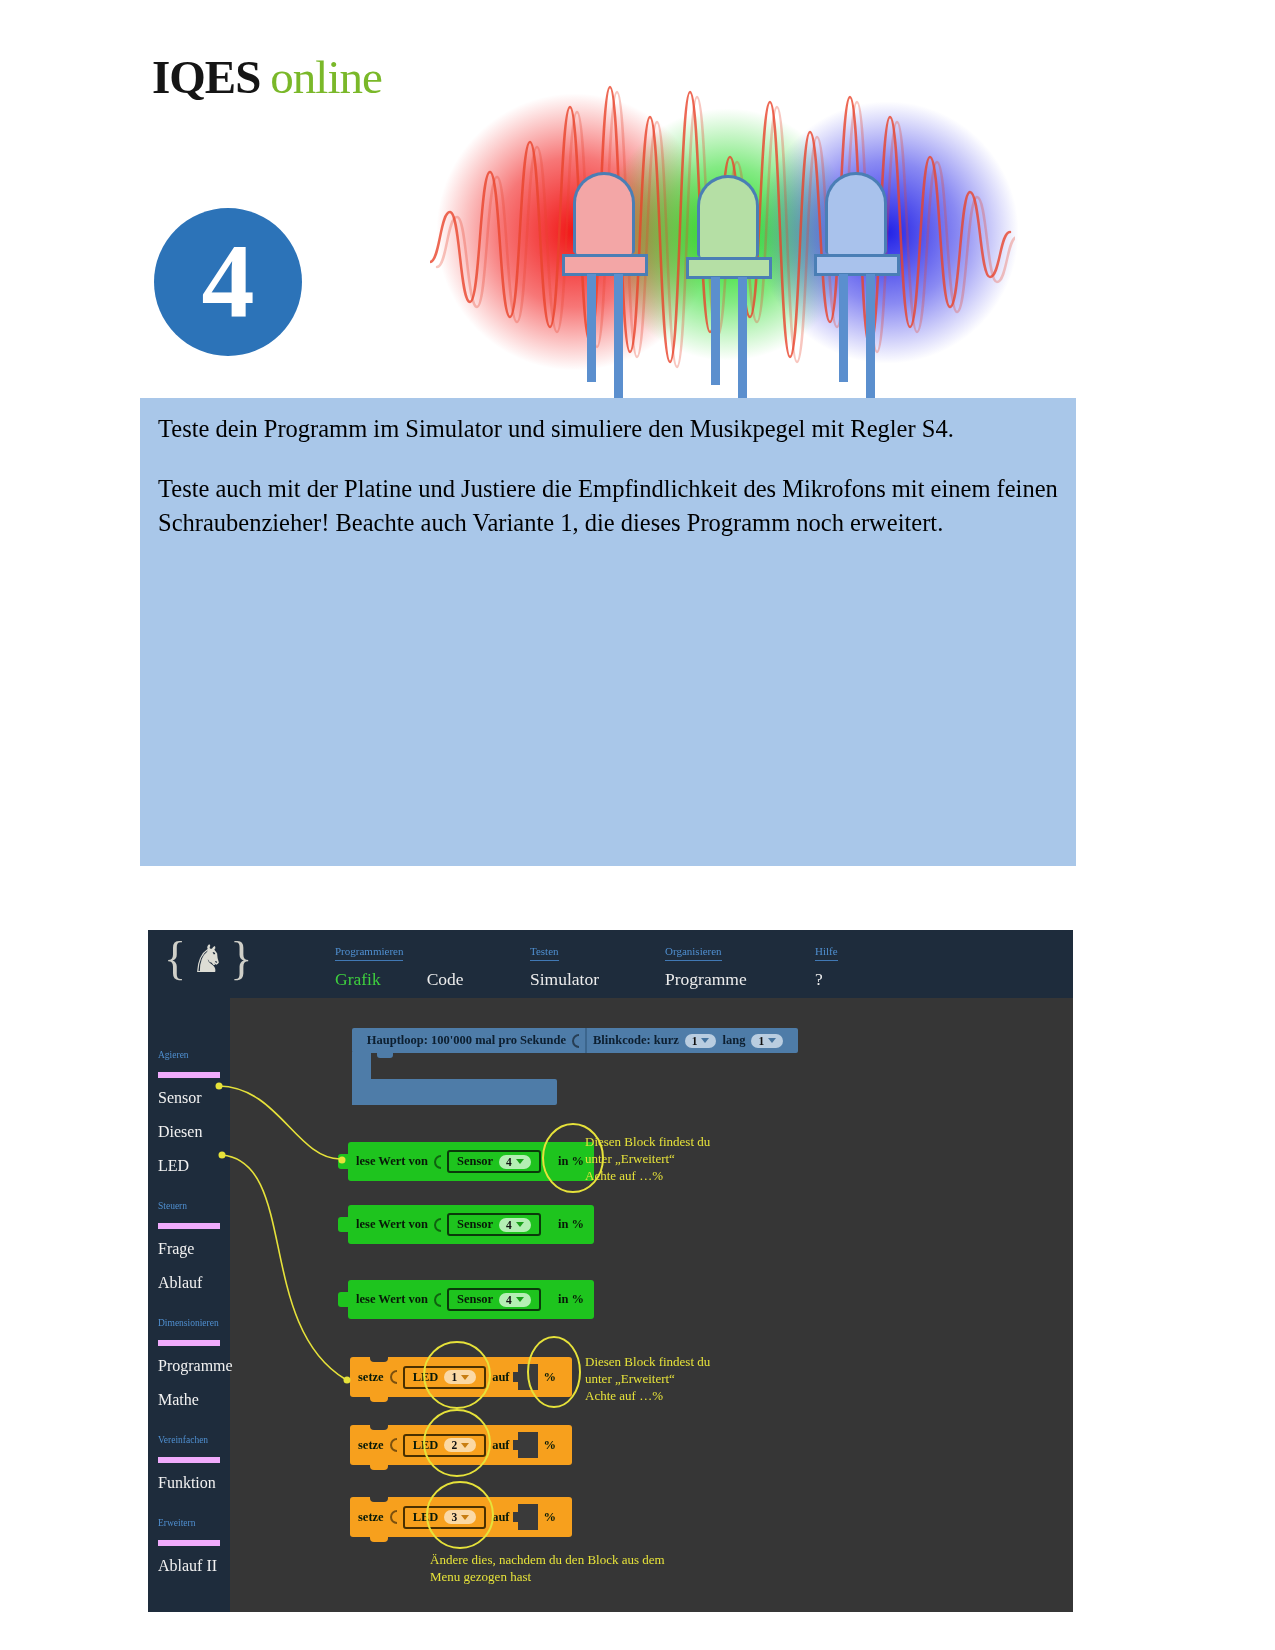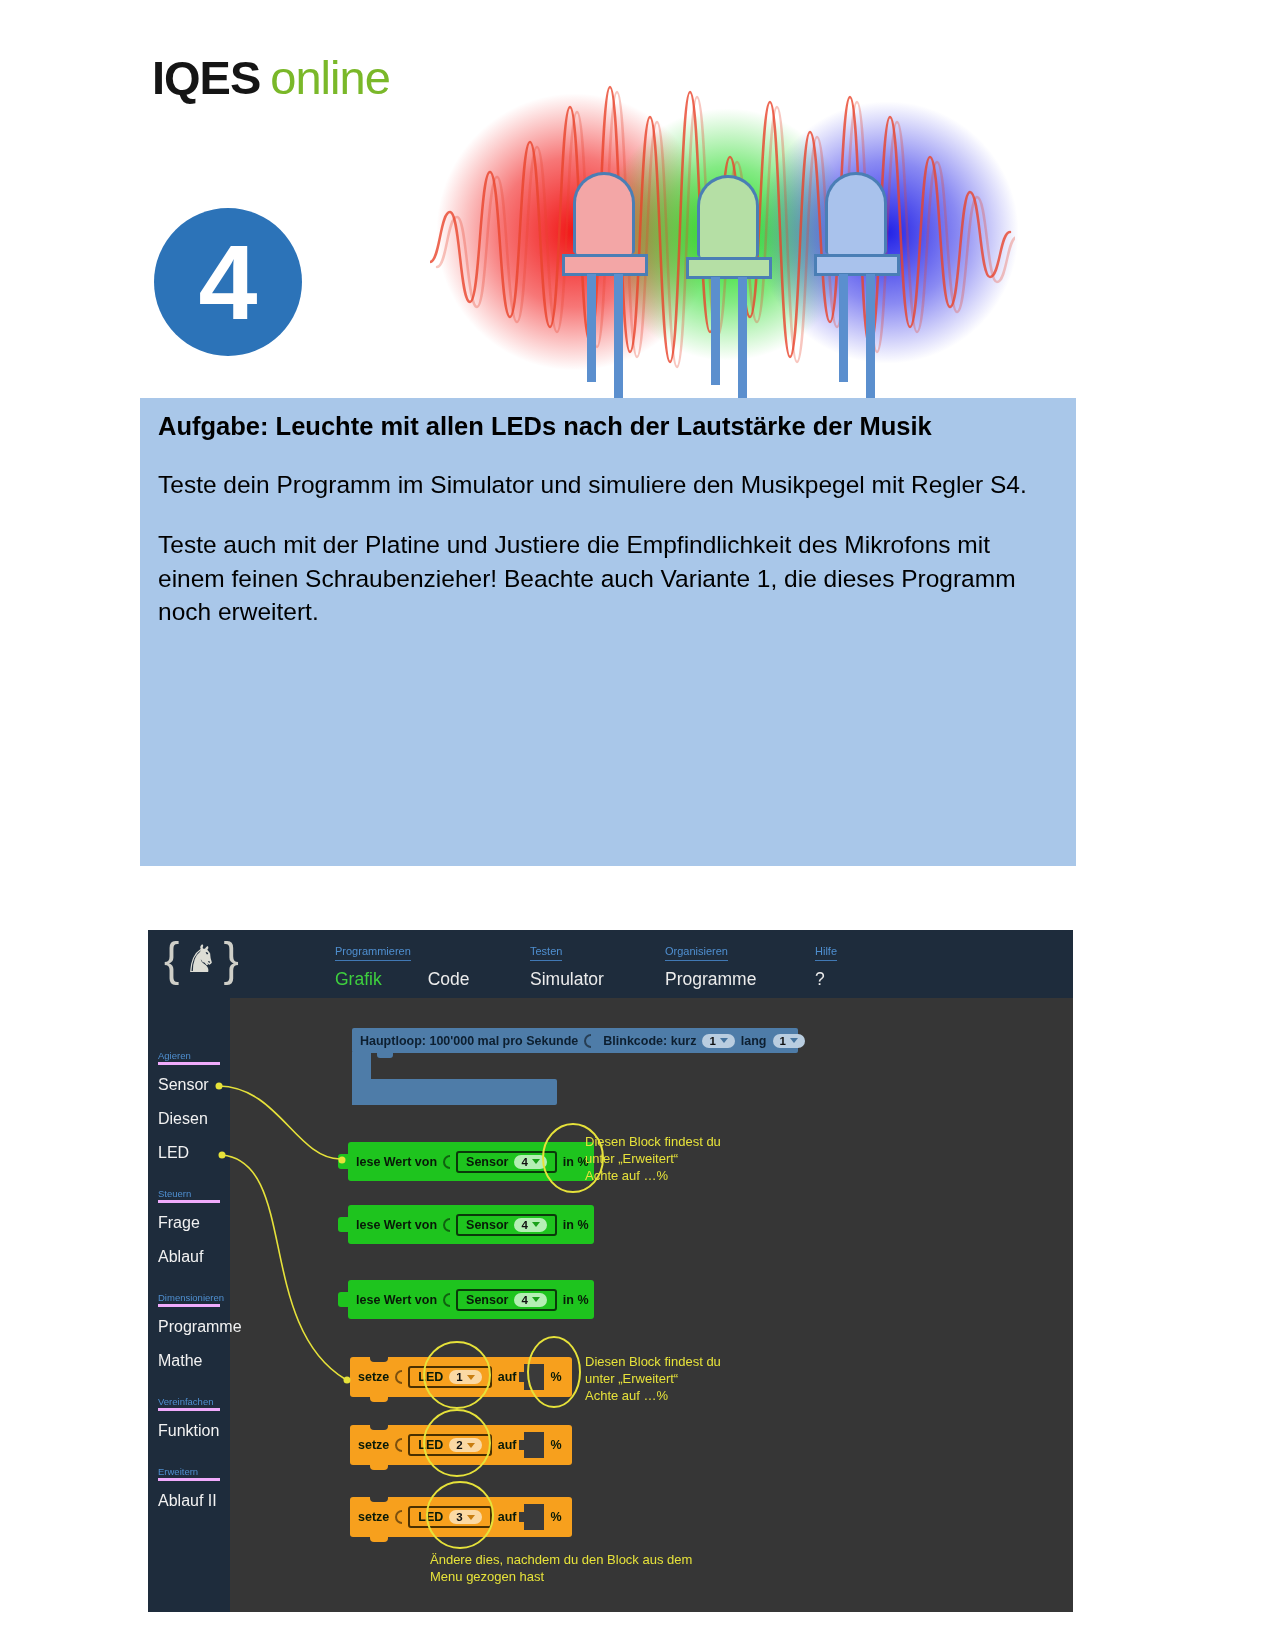--- a/index.html
+++ b/index.html
@@ -1,17 +1,17 @@
 <!DOCTYPE html>
 <html><head>
 <meta charset="utf-8">
 <style>
   html,body{margin:0;padding:0;background:#fff;}
   .sheet{position:relative;width:1189px;height:1650px;background:#fff;overflow:hidden;
-         font-family:Liberation Sans, sans-serif;color:#111;}
+         font-family:Liberation Serif, serif;color:#111;}
 
   
   .brand{position:absolute;left:152px;top:50px;font-size:47px;letter-spacing:-1px;}
   .brand .iqes{color:#151515;font-weight:600;}
   .brand .online{color:#7ab829;font-weight:400;margin-left:10px;}
 
   
   .badge{position:absolute;left:154px;top:208px;width:148px;height:148px;border-radius:50%;
          background:#2c73b8;display:flex;align-items:center;justify-content:center;}
   .badge span{color:#fff;font-size:106px;font-weight:600;line-height:1;}
@@ -51,36 +51,36 @@
   .app-logo .brace{font-size:46px;font-weight:300;line-height:1;color:#cfcfc8;}
   .app-logo .horse{font-size:38px;line-height:1;display:inline-block;transform:scaleX(-1);color:#ddddd5;}
   .nav-col{position:absolute;top:11px;}
   .nav-cat{font-size:11px;color:#4f8fd0;border-bottom:1px solid #4179b5;padding-bottom:3px;display:inline-block;}
   .nav-items{margin-top:8px;display:flex;gap:46px;}
   .nav-item{font-size:17.5px;color:#ececec;cursor:default;}
   .nav-item.active{color:#3ecf3e;}
 
   .app-sidebar{position:absolute;left:0;top:68px;width:82px;height:614px;background:#1e2c3c;
                box-sizing:border-box;padding:52px 0 0 10px;}
-  .sb-header{font-size:9.5px;color:#4f8fd0;border-bottom:3px solid #f0abfc;padding-bottom:1px;
+  .sb-header{font-size:9.5px;color:#4f8fd0;border-bottom:6px solid #f0abfc;padding-bottom:12px;
              margin:26px 10px 11px 0;}
   .sb-group:first-child .sb-header{margin-top:0;}
   .sb-item{font-size:16px;color:#f2f2f2;margin-bottom:16px;cursor:default;}
 
   
   .b-label{font-weight:bold;font-size:12.5px;color:#081a08;white-space:nowrap;}
   .cnot{width:7px;height:14px;border:2px solid rgba(0,0,0,.5);border-right:none;
         border-radius:7px 0 0 7px;box-sizing:border-box;flex:0 0 auto;}
   .pill{border-radius:9px;display:flex;align-items:center;gap:4px;padding:1px 7px;
         font-size:11.5px;font-weight:bold;color:#111;}
   .tri{width:0;height:0;border-left:4px solid transparent;border-right:4px solid transparent;
        border-top:5px solid #555;}
 
   .hl-header{position:absolute;left:204px;top:98px;width:446px;height:25px;background:#4e7ca8;
-             border-radius:2px;display:flex;align-items:center;gap:6px;padding:0 8px;box-sizing:border-box;}
+             border-radius:2px;display:flex;align-items:center;gap:6px;padding:0 8px;box-sizing:border-box;justify-content:center;}
   .hl-header .b-label{color:#0d1f30;}
   .hl-sep{width:2px;height:100%;background:#3c668d;}
   .pill-blue{background:#b9cde0;}
   .tri-blue{border-top-color:#46749e;}
   .hl-arm-left{position:absolute;left:204px;top:122px;width:19px;height:53px;background:#4e7ca8;}
   .hl-arm-bottom{position:absolute;left:204px;top:149px;width:205px;height:26px;background:#4e7ca8;border-radius:0 2px 2px 0;}
   .hl-tab{position:absolute;left:229px;top:122px;width:16px;height:6px;background:#4e7ca8;border-radius:0 0 3px 3px;}
 
   .g-block{position:absolute;left:200px;width:246px;height:39px;background:#1ec41e;border-radius:3px;
            display:flex;align-items:center;gap:6px;padding:0 10px 0 8px;box-sizing:border-box;}
@@ -145,21 +145,20 @@
     </div>
     <div class="led led-blue" style="left:384px;top:110px">
       <div class="dome"></div>
         <div class="flange"></div>
         <div class="leg leg-l"></div>
         <div class="leg leg-r"></div>
     </div>
   </div>
 
   <section class="task-box">
-    <h2>Aufgabe: Leuchte mit allen LEDs nach der Lautstärke der Musik</h2>
     <p><em></em><span>Teste dein Programm im Simulator und simuliere den Musikpegel mit Regler S4.</span></p>
     <p><em></em><span>Teste auch mit der Platine und Justiere die Empfindlichkeit des Mikrofons mit einem feinen Schraubenzieher! Beachte auch Variante 1, die dieses Programm noch erweitert.</span></p>
   </section>
 
   <section class="app">
 
     <div class="app-header">
       <div class="app-logo">
         <span class="brace">{</span>
         <span class="horse">♞</span>

